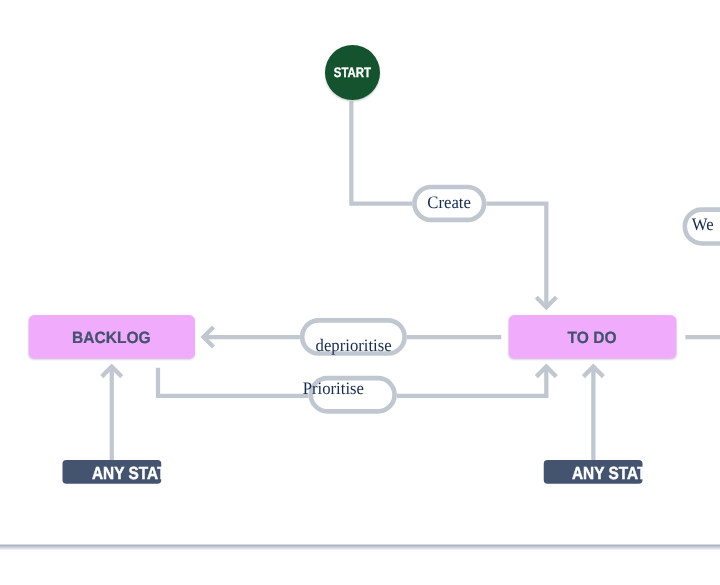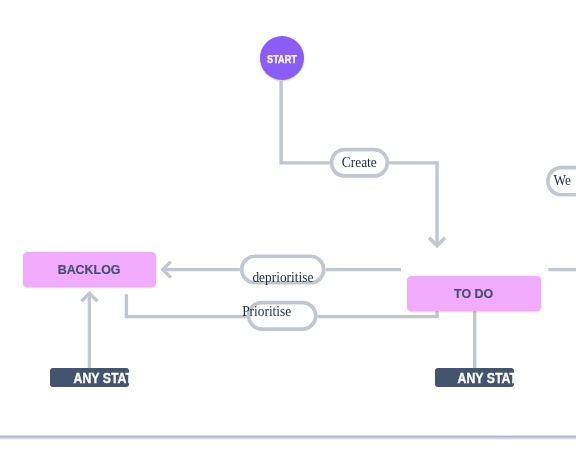--- a/index.html
+++ b/index.html
@@ -7,21 +7,21 @@
   body{width:576px;height:468px;background:#ffffff;font-family:"Liberation Sans",sans-serif;overflow:hidden;}
   #canvas{position:relative;width:576px;height:468px;}
   svg.edges{position:absolute;left:0;top:0;width:576px;height:468px;}
   .node{position:absolute;box-sizing:border-box;}
   .node span{filter:opacity(1);white-space:nowrap;display:inline-block;}
 
   .status{background:#f0abfc;border-radius:4.5px;display:flex;align-items:center;justify-content:center;
           box-shadow:0 1px 1.4px rgba(9,30,66,.16);}
   .status span{color:#42526E;-webkit-text-stroke:0.18px #42526E;font-weight:bold;font-size:13.1px;transform:scaleX(0.95);}
 
-  .start{background:#8b5cf6;border-radius:50%;box-shadow:0 1px 1.5px rgba(9,30,66,.25);display:flex;align-items:center;justify-content:center;}
+  .start{background:#14532d;border-radius:50%;box-shadow:0 1px 1.5px rgba(9,30,66,.25);display:flex;align-items:center;justify-content:center;}
   .start span{color:#ffffff;-webkit-text-stroke:0.25px #ffffff;font-weight:bold;font-size:11px;transform:scaleX(0.83) translateY(0.8px);}
 
   .pill{background:transparent;display:flex;align-items:center;justify-content:center;font-family:Liberation Serif, serif;}
   .pill span{color:#172B4D;font-size:14px;transform:scaleX(0.955);}
 
   .anystatus{background:#44546F;border-radius:3px;display:flex;align-items:center;justify-content:center;padding-left:44px;}
   .anystatus span{color:#ffffff;-webkit-text-stroke:0.35px #ffffff;font-weight:bold;font-size:14.1px;transform:scaleX(0.872);}
 
   .divider{position:absolute;left:0;top:435.2px;width:576px;height:4.8px;
     background:linear-gradient(to bottom, rgba(255,255,255,0) 0%, #ACB4C2 24%, #BCC2CC 42%, #D5D8DE 66%, #EEF0F2 92%, #FCFCFD 100%);}
@@ -59,21 +59,21 @@
   </svg>
 
   <div class="node start" style="left:260px;top:36px;width:44px;height:44px;">
     <span>START</span>
   </div>
 
   <div class="node status" style="left:22.5px;top:251.9px;width:133px;height:35px;">
     <span>BACKLOG</span>
   </div>
 
-  <div class="node status" style="left:407.3px;top:251.9px;width:133.6px;height:35px;margin-top:24px;">
+  <div class="node status" style="left:407.3px;top:251.9px;width:133.6px;height:35px;">
     <span>TO DO</span>
   </div>
 
   <div class="node pill" style="left:329.7px;top:147.7px;width:59.4px;height:30.1px;">
     <span>Create</span>
   </div>
 
   <div class="node pill" style="left:239.9px;top:254.4px;width:85.6px;height:47px;">
     <span>deprioritise</span>
   </div>

